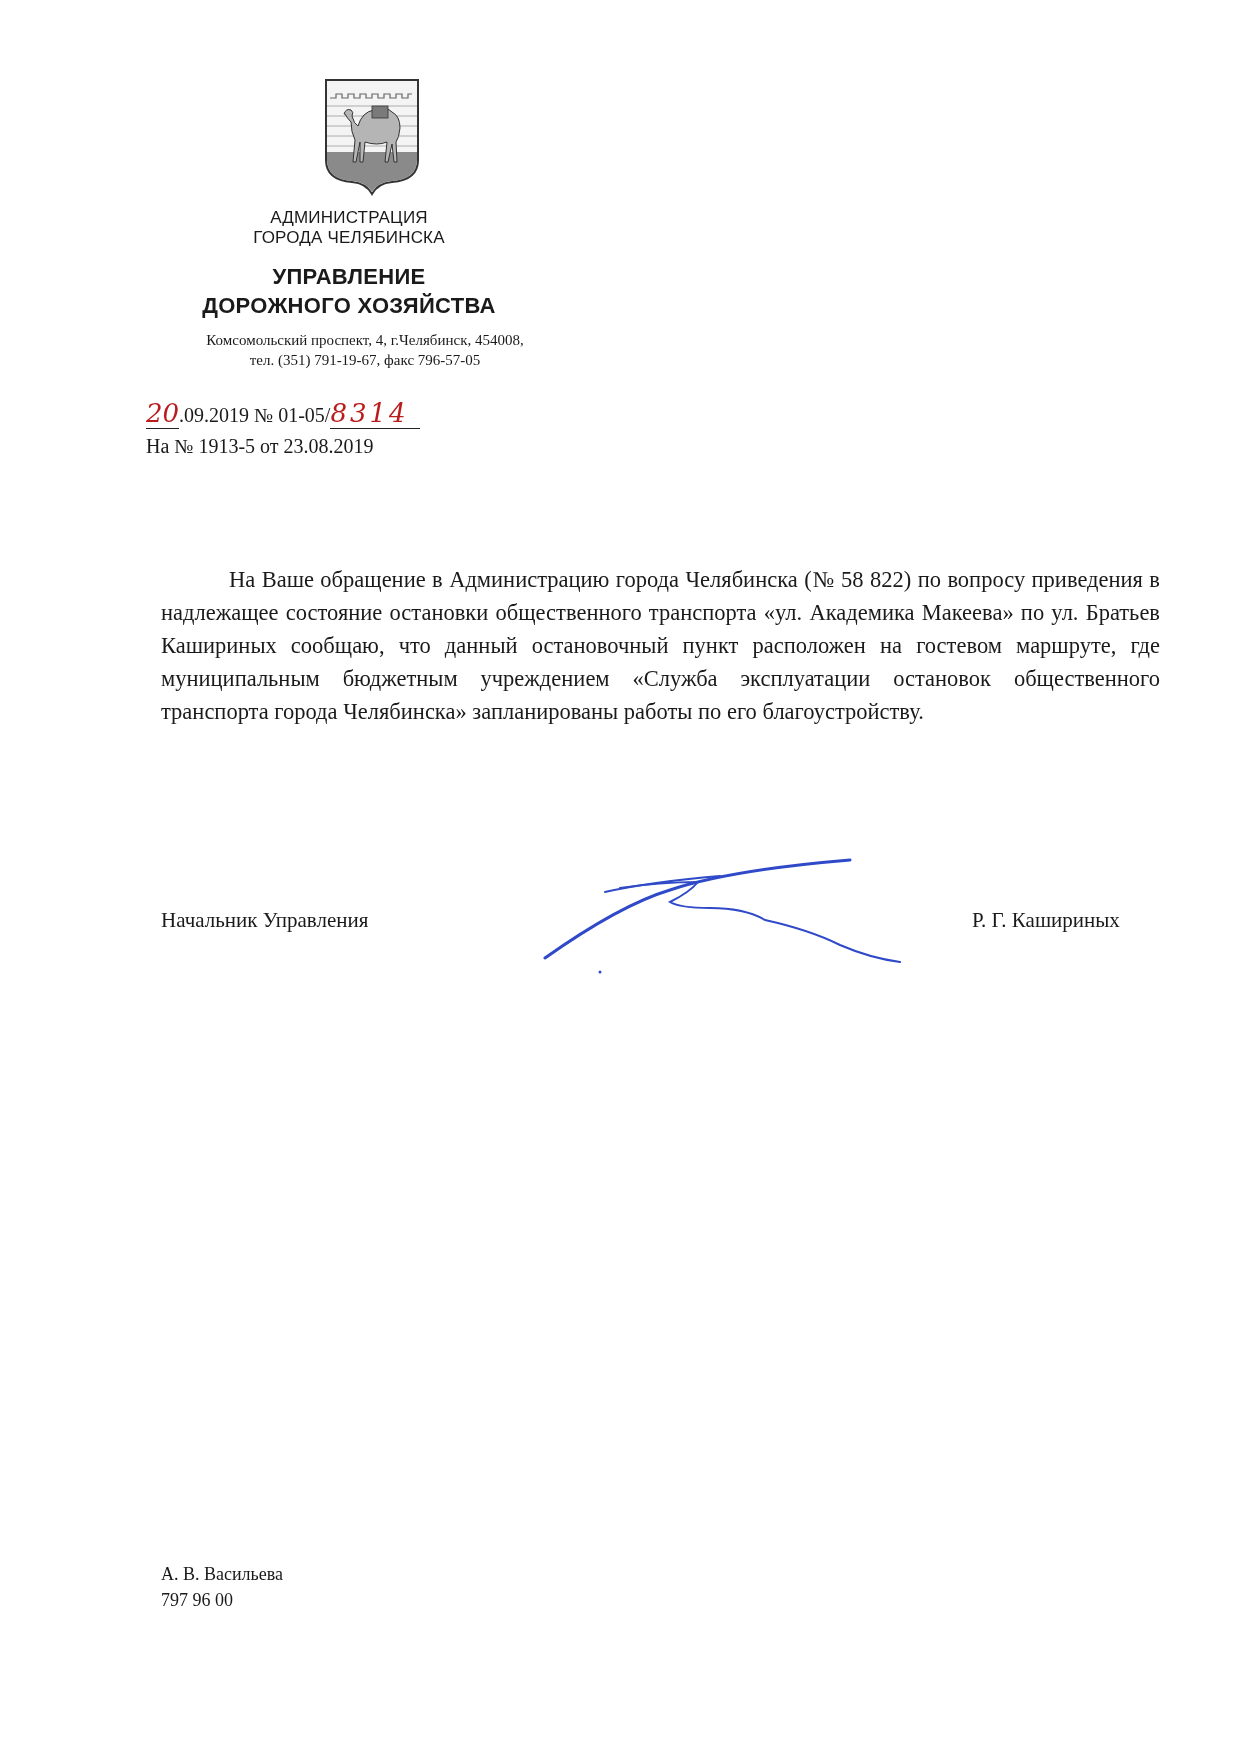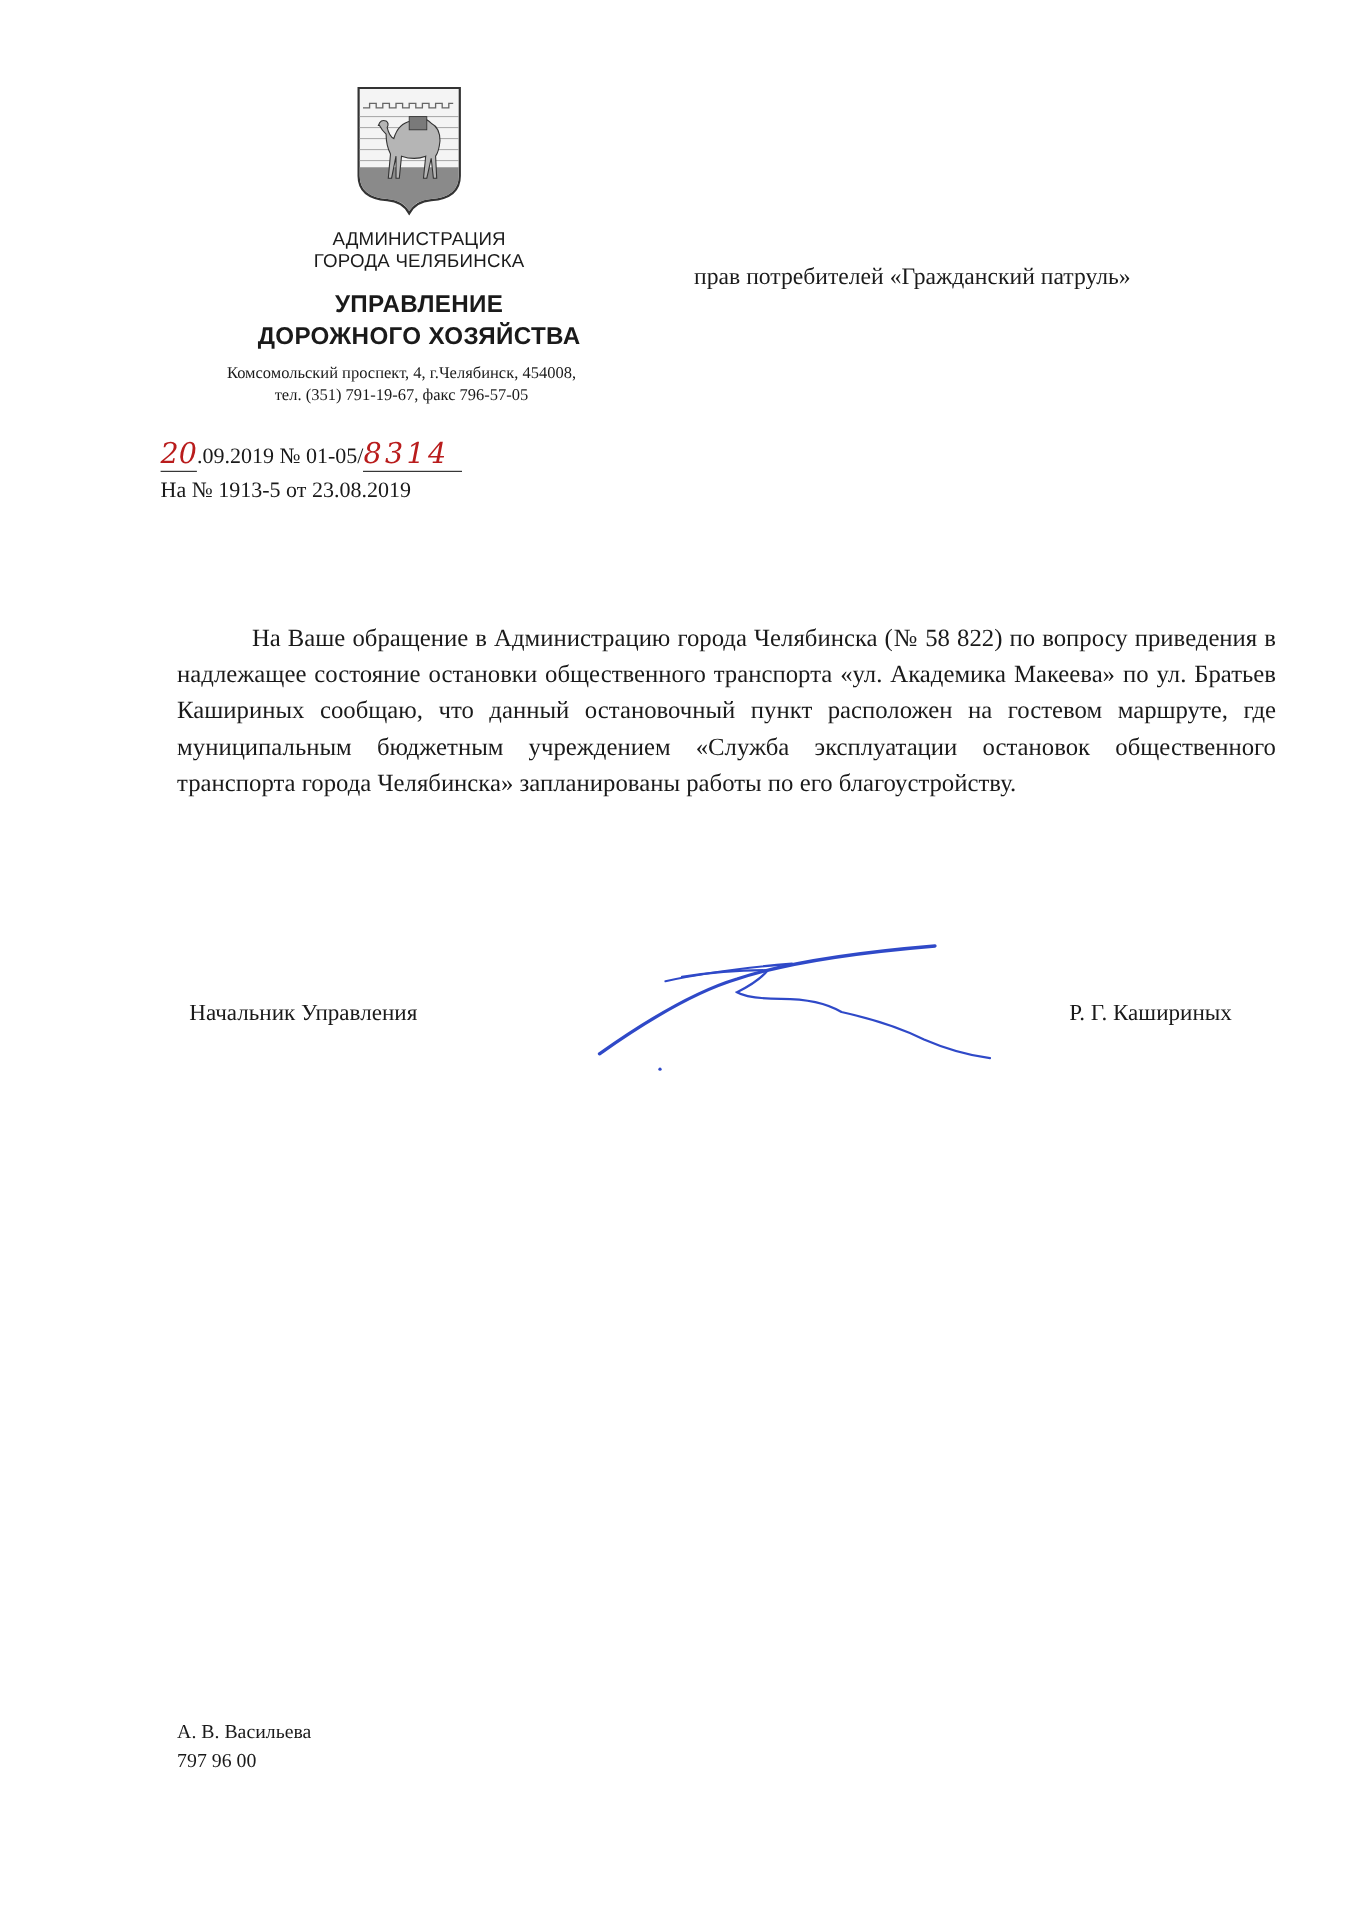--- a/index.html
+++ b/index.html
@@ -2,35 +2,35 @@
 <html><head>
   <meta charset="utf-8">
   <style>
     html, body { margin: 0; padding: 0; background: #ffffff; }
     body { width: 1240px; height: 1753px; position: relative; overflow: hidden; font-family: "Liberation Serif", serif; color: #1a1a1a; }
     .abs { position: absolute; }
 
     
     #coat { left: 322px; top: 76px; width: 100px; height: 120px; }
 
-    .org { left: 156px; width: 450px; text-align: center; font-family: "Liberation Sans", sans-serif; }
+    .org { left: 124px; width: 450px; text-align: center; font-family: "Liberation Sans", sans-serif; }
     .org-sub { font-size: 17px; line-height: 20px; letter-spacing: 0.2px; }
     .org-main { font-size: 22px; font-weight: bold; line-height: 29px; letter-spacing: 0.3px; }
     .addr { left: 140px; width: 450px; text-align: center; font-size: 15px; line-height: 20px; }
 
     .ref-line { left: 146px; font-size: 20px; line-height: 26px; white-space: nowrap; }
     .hand { font-family: "DejaVu Serif", serif; font-style: italic; color: #b91c1c; font-size: 26px; }
     .underline-blank { display: inline-block; border-bottom: 1px solid #222; }
 
     .recipient { left: 631px; top: 237px; width: 520px; font-size: 21.5px; line-height: 28px; }
 
     .body-text { left: 161px; top: 563px; width: 999px; font-size: 22.5px; line-height: 33px; text-align: justify; text-align-last: left; }
     .body-text p { margin: 0; text-indent: 68px; }
 
-    .sig-title { left: 161px; top: 908px; font-size: 21px; margin-left: 11px; }
+    .sig-title { left: 161px; top: 908px; font-size: 21px; }
     .sig-name { left: 972px; top: 908px; font-size: 21px; }
     #signature { left: 530px; top: 850px; width: 480px; height: 130px; }
 
     .exec { left: 161px; top: 1561px; font-size: 18px; line-height: 26px; }
   </style>
 </head>
 <body>
 
 <svg id="coat" class="abs" viewBox="0 0 100 120">
   <path d="M4 4 H96 V84 Q96 104 70 106 Q56 107 50 118 Q44 107 30 106 Q4 104 4 84 Z" fill="#f4f4f4" stroke="#333" stroke-width="2"></path>
@@ -53,21 +53,20 @@
 <div class="abs org org-main" style="top:291px;">ДОРОЖНОГО ХОЗЯЙСТВА</div>
 <div class="abs addr" style="top:330px;">Комсомольский проспект, 4, г.Челябинск, 454008,</div>
 <div class="abs addr" style="top:350px;">тел. (351) 791-19-67, факс 796-57-05</div>
 
 <div class="abs ref-line" style="top:400px;">
   <span class="underline-blank"><span class="hand">20</span></span><span>.09.2019 № 01-05/</span><span class="underline-blank" style="min-width:90px;"><span class="hand" style="letter-spacing:3px;">8314</span></span>
 </div>
 <div class="abs ref-line" style="top:433px;">На № 1913-5 от 23.08.2019</div>
 
 <div class="abs recipient">
-  <div>прав потребителей «Гражданский патруль»</div>
 </div>
 
 <div class="abs body-text">
   <p>На Ваше обращение в Администрацию города Челябинска (№ 58 822)  по вопросу приведения в надлежащее состояние остановки общественного транспорта  «ул. Академика  Макеева» по ул. Братьев Кашириных сообщаю, что данный остановочный пункт расположен на  гостевом маршруте, где муниципальным  бюджетным учреждением «Служба эксплуатации остановок общественного транспорта города Челябинска» запланированы работы по его благоустройству.</p>
 </div>
 
 <div class="abs sig-title">Начальник Управления</div>
 <svg id="signature" class="abs" viewBox="0 0 480 130">
   <path d="M15 108 Q90 55 140 40 Q200 20 320 10" fill="none" stroke="#2f49c8" stroke-width="3" stroke-linecap="round"></path>
   <path d="M75 42 Q120 32 190 26" fill="none" stroke="#2f49c8" stroke-width="2" stroke-linecap="round"></path>

